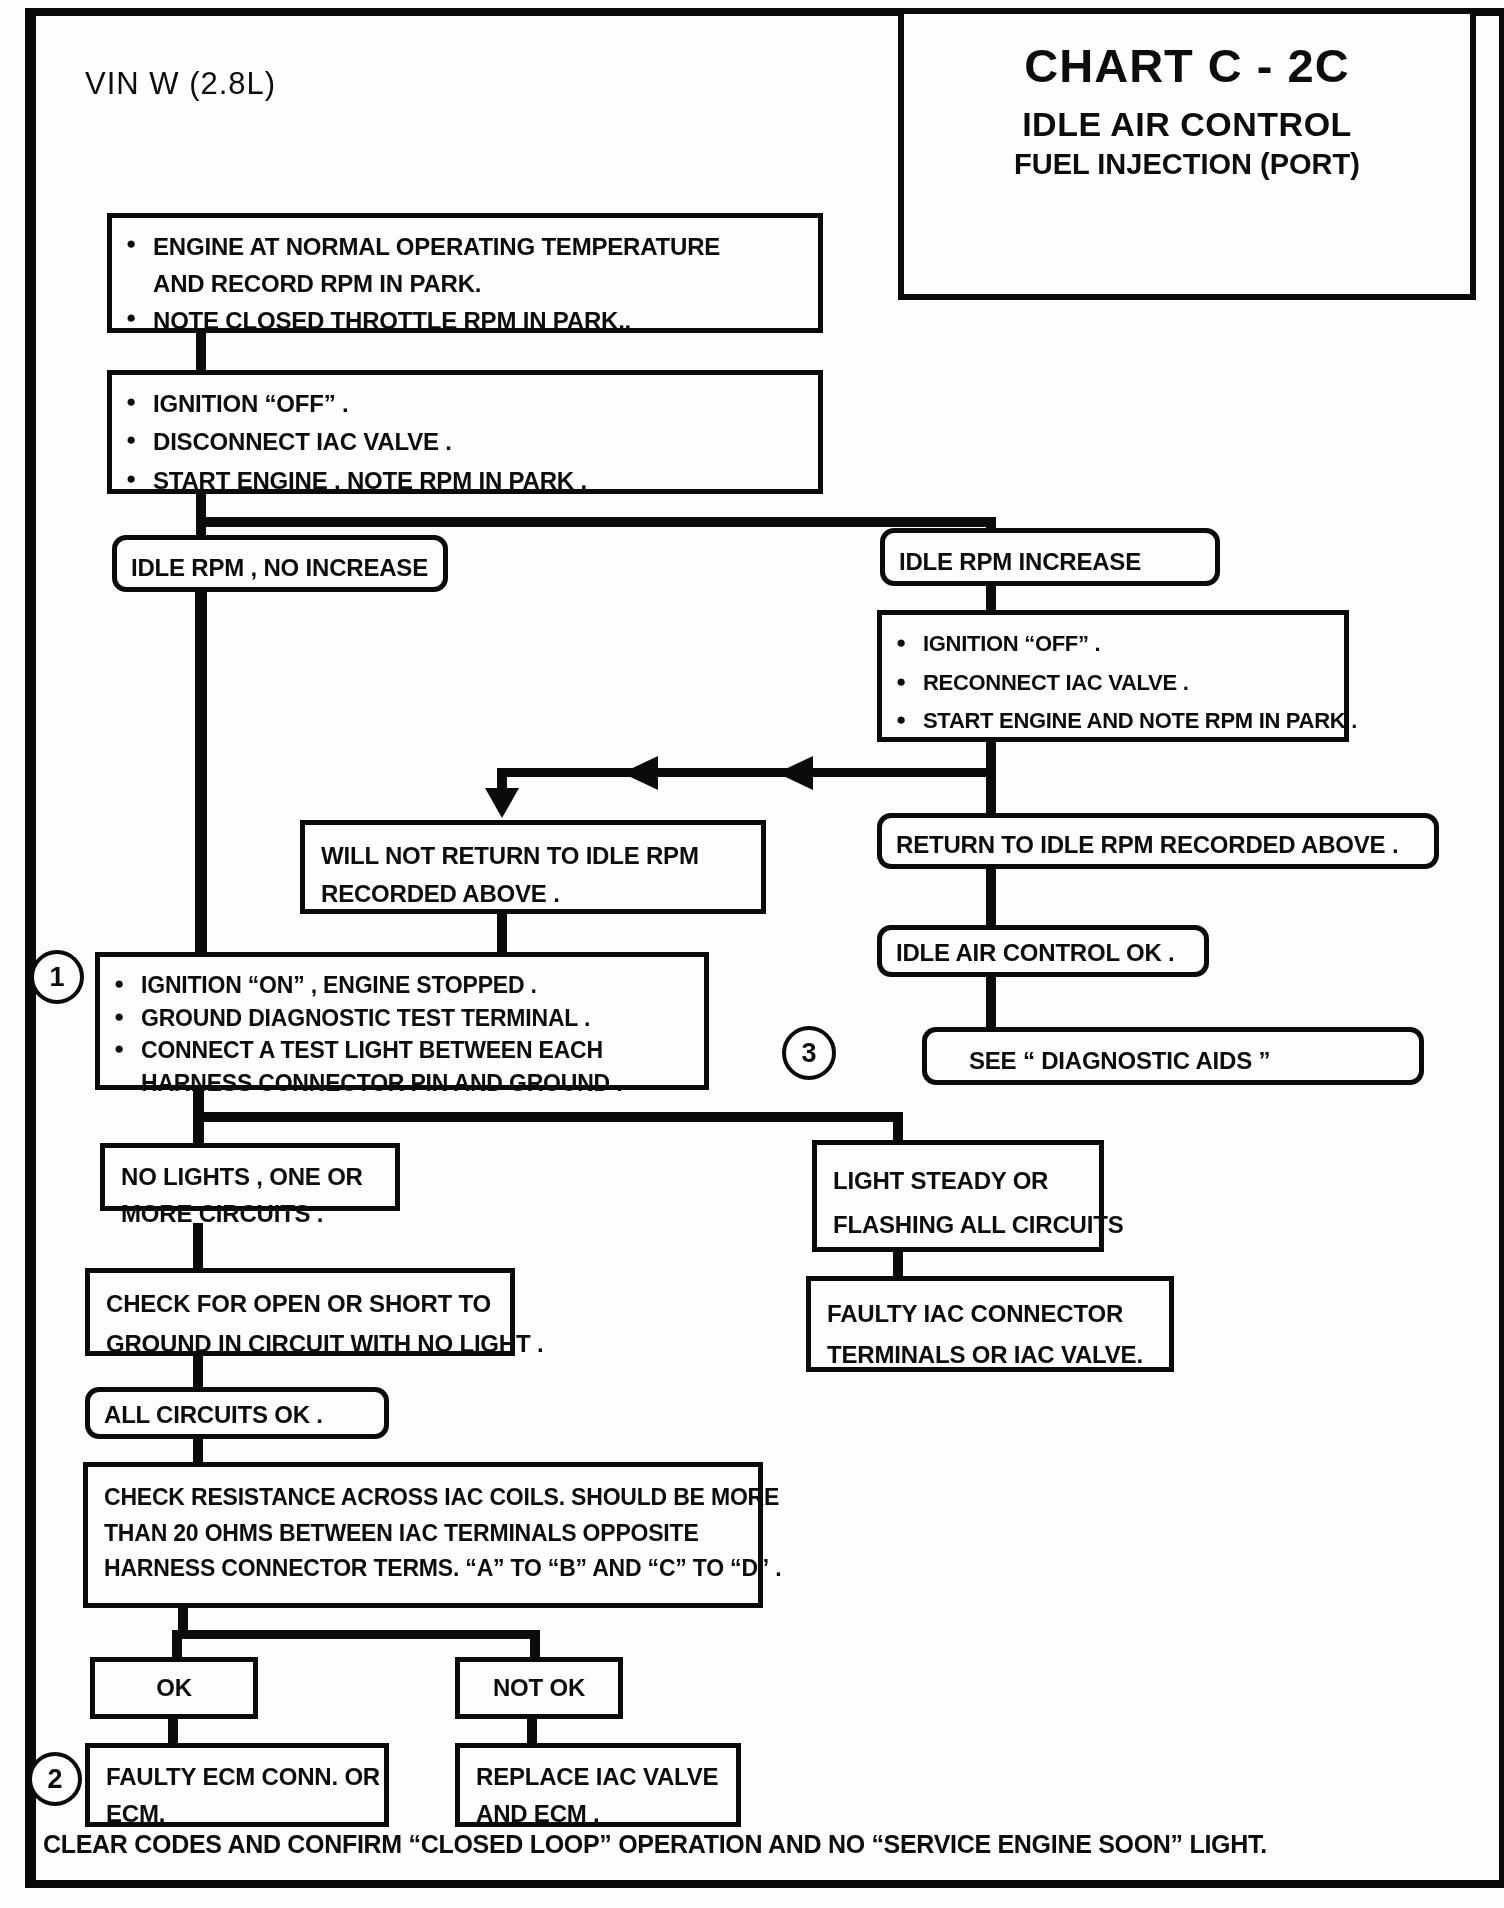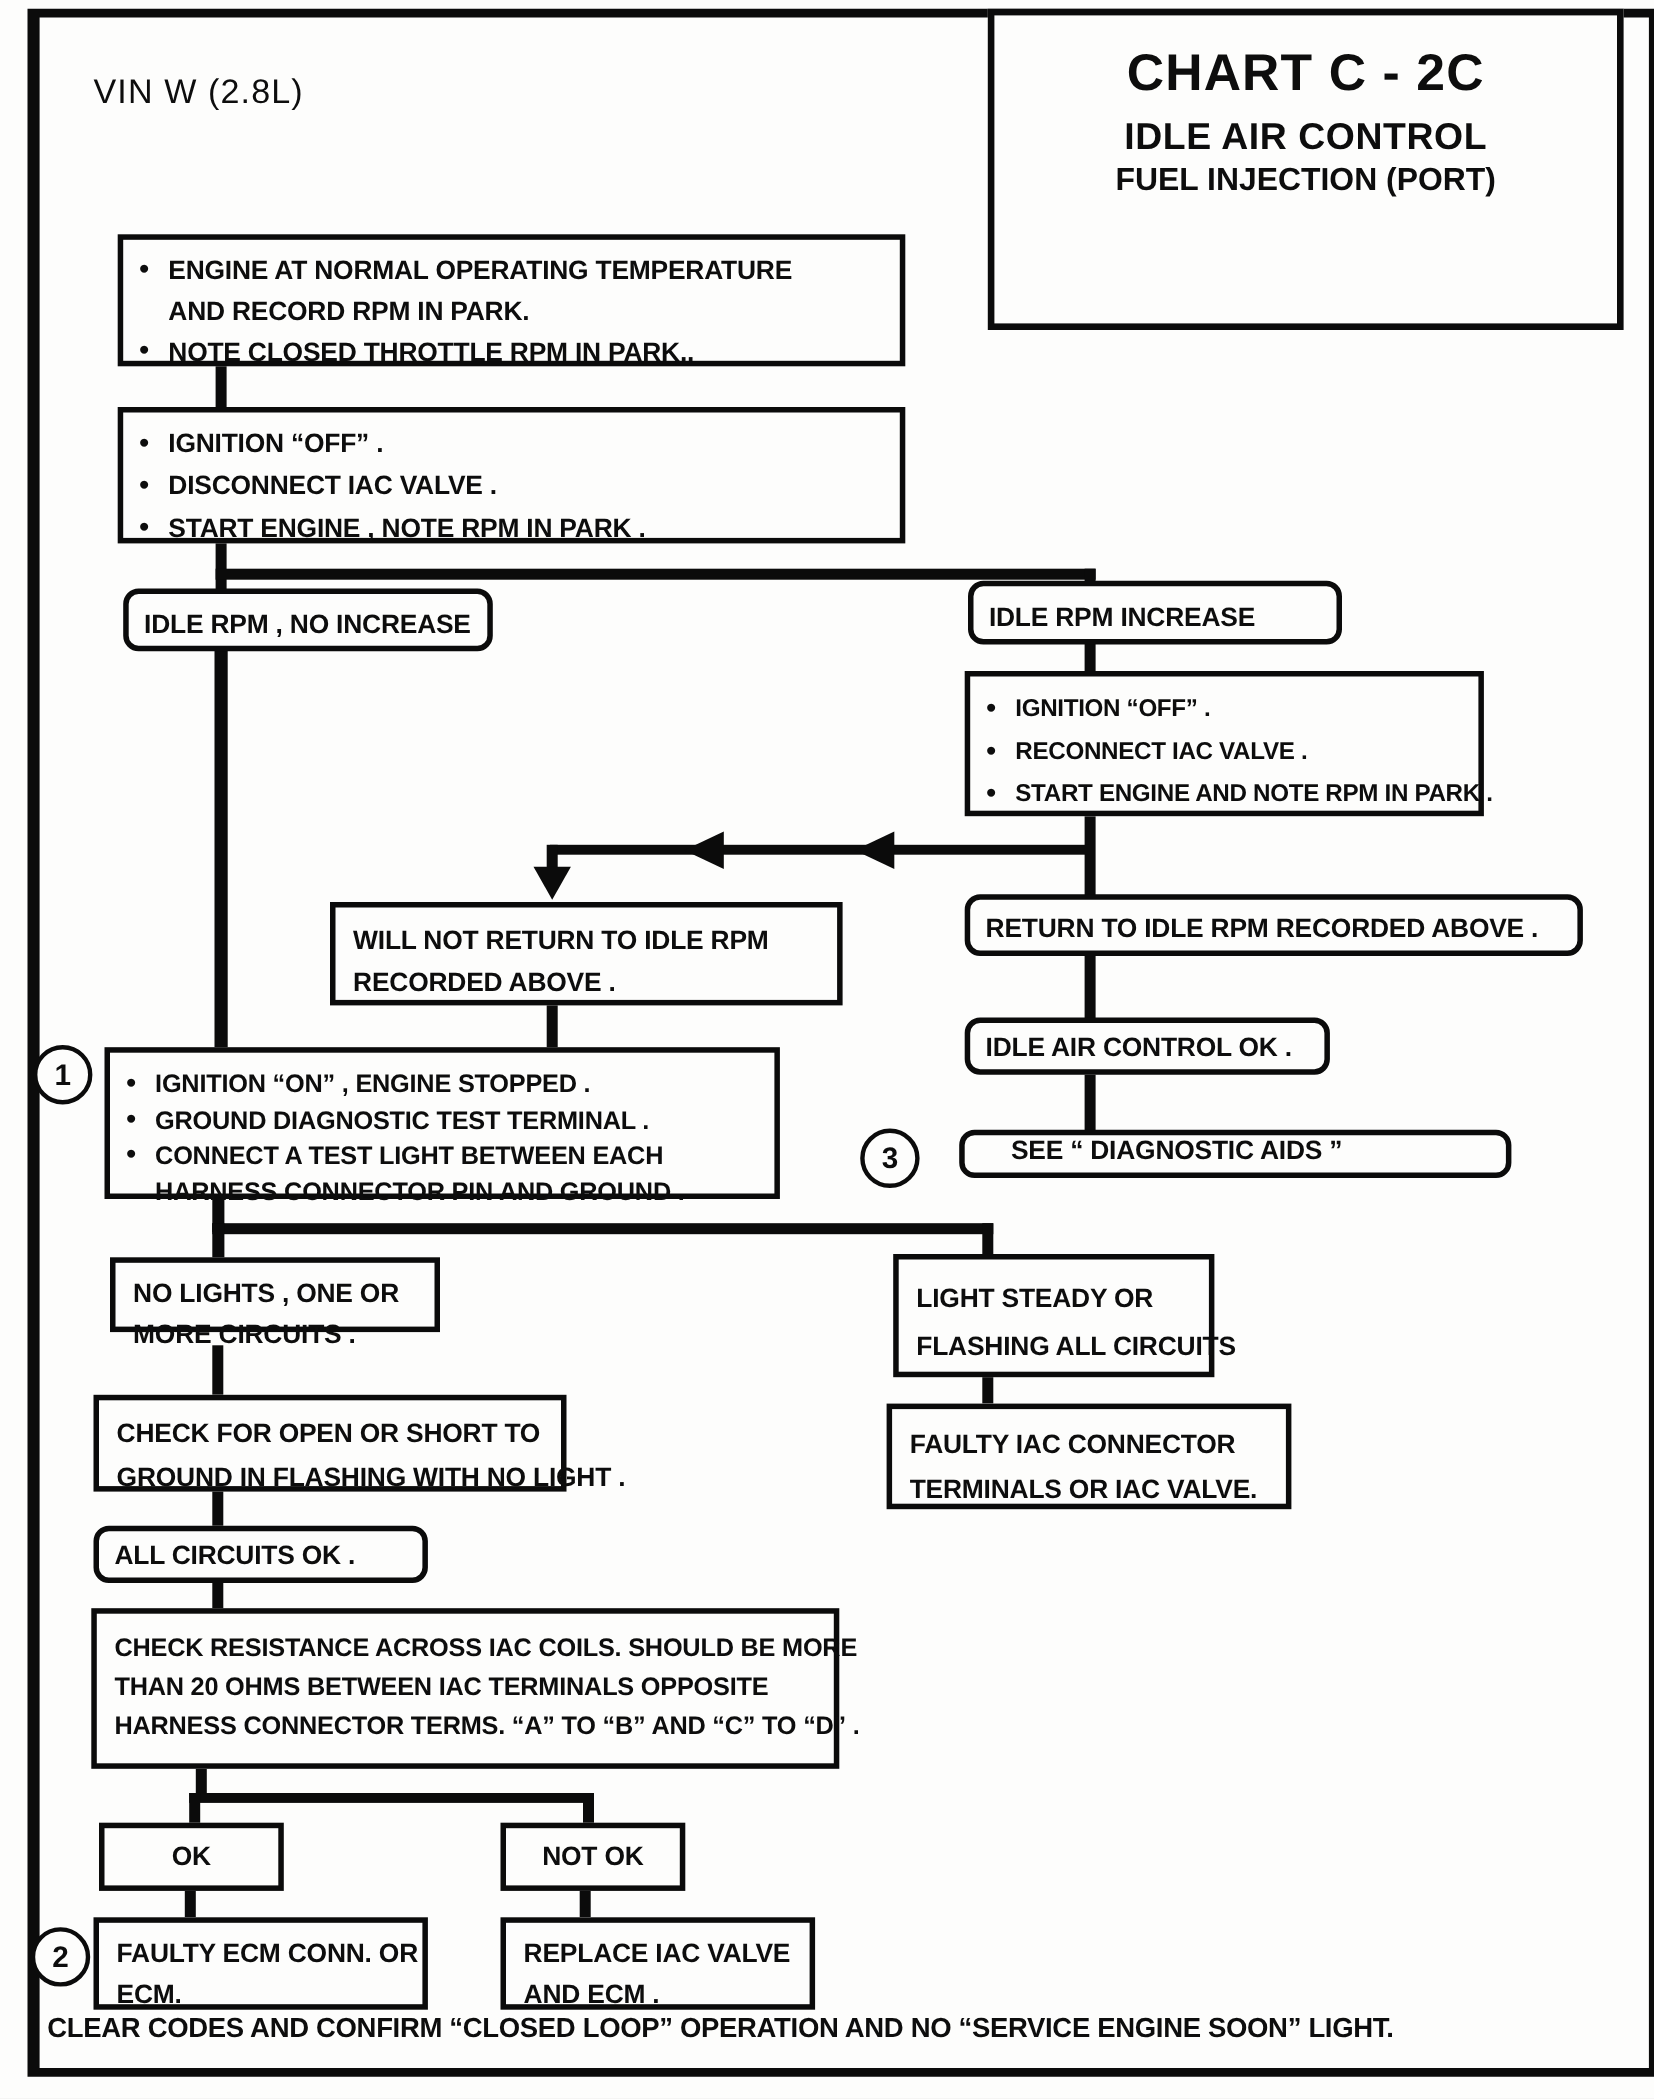--- a/index.html
+++ b/index.html
@@ -164,37 +164,37 @@
       </div>
   </div>
 
   <div class="box oneline" style="left:877px;top:925px;width:332px;height:52px;font-size:24px;">
     <span>IDLE AIR CONTROL OK .</span>
   </div>
 
   <div class="badge" style="left:782px;top:1026px;">
     <span>3</span>
   </div>
-  <div class="box oneline" style="left:872px;top:1027px;width:502px;height:44px;font-size:24px;padding-left:42px;">
+  <div class="box oneline" style="left:922px;top:1027px;width:502px;height:58px;font-size:24px;padding-left:42px;">
     <span>SEE  “ DIAGNOSTIC AIDS ”</span>
   </div>
 
   <div class="box linesbox" style="left:100px;top:1143px;width:300px;height:68px;font-size:24px;line-height:1.55;padding-top:10px;">
     <div>NO LIGHTS , ONE OR</div>
     <div>MORE CIRCUITS .</div>
   </div>
 
   <div class="box linesbox" style="left:812px;top:1140px;width:292px;height:112px;font-size:24px;line-height:1.85;padding-top:14px;">
     <div>LIGHT STEADY OR</div>
     <div>FLASHING  ALL CIRCUITS</div>
   </div>
 
   <div class="box linesbox" style="left:85px;top:1268px;width:430px;height:88px;font-size:24px;line-height:1.65;padding-top:11px;">
     <div>CHECK FOR OPEN OR SHORT TO</div>
-    <div>GROUND IN FLASHING WITH NO LIGHT .</div>
+    <div>GROUND IN CIRCUIT WITH NO LIGHT .</div>
   </div>
 
   <div class="box linesbox" style="left:806px;top:1276px;width:368px;height:96px;font-size:24px;line-height:1.7;padding-top:13px;">
     <div>FAULTY IAC CONNECTOR</div>
     <div>TERMINALS OR IAC VALVE.</div>
   </div>
 
   <div class="box oneline" style="left:85px;top:1387px;width:304px;height:52px;font-size:24px;">
     <span>ALL CIRCUITS OK .</span>
   </div>

